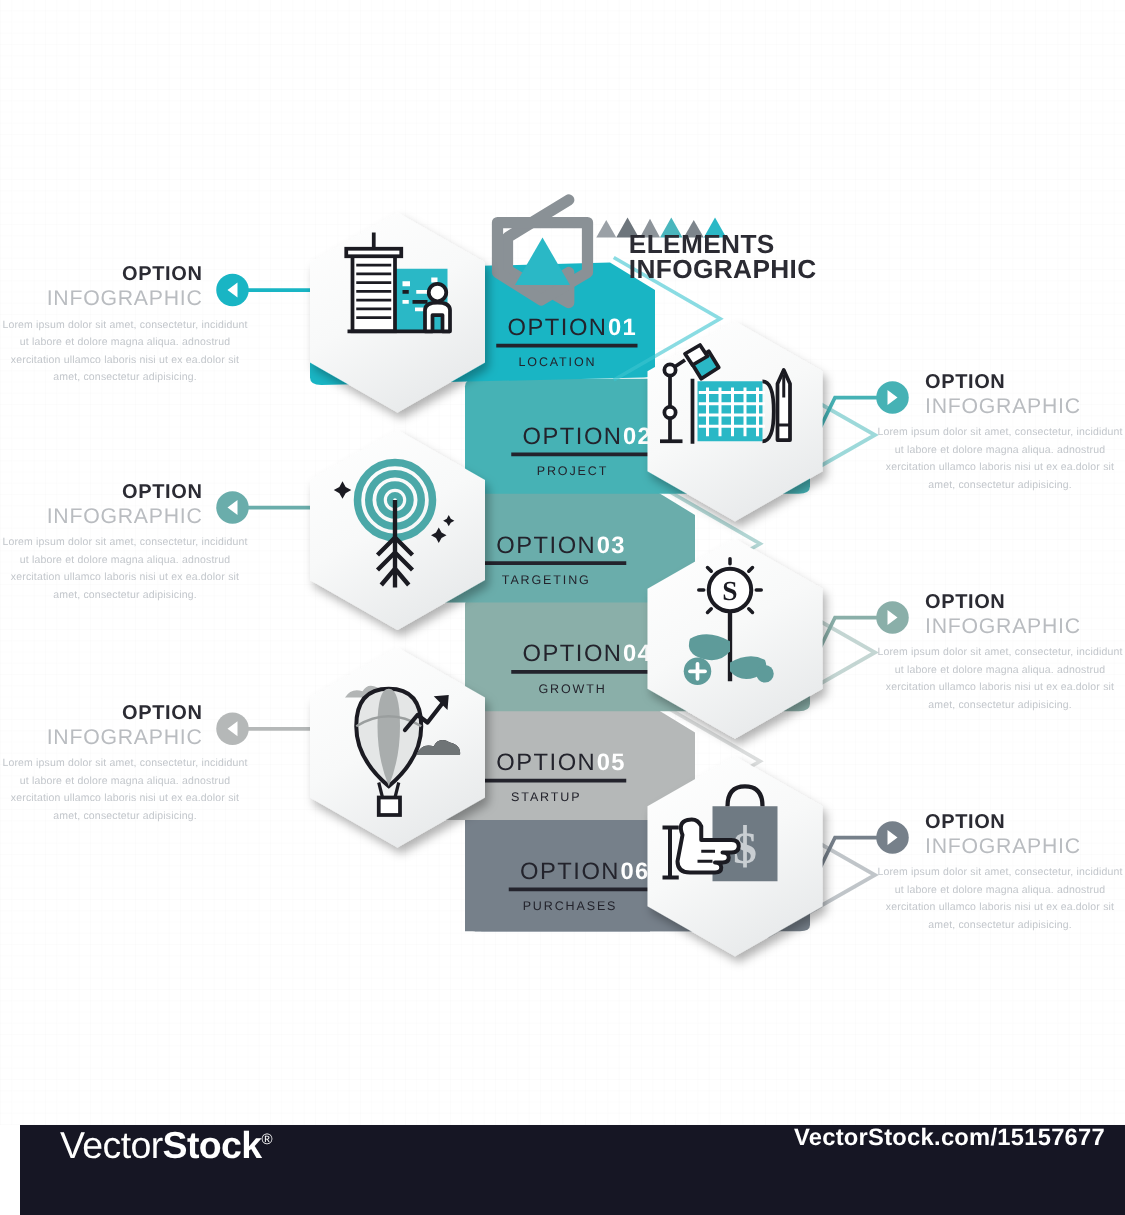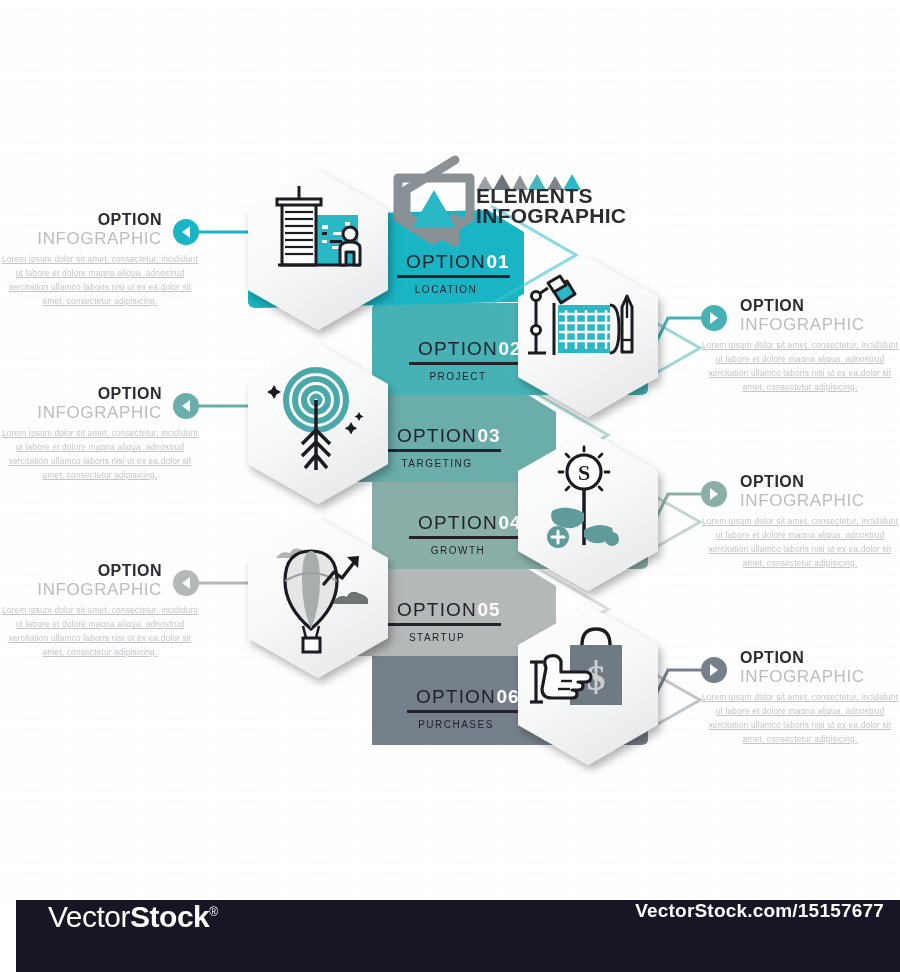--- a/index.html
+++ b/index.html
@@ -35,21 +35,20 @@
     font-size: 16px; font-weight: bold; letter-spacing: 0.5px;
     color: #2b2b33; line-height: 1.05;
   }
   .sb-info {
     font-size: 17px; color: #b9bcc0; letter-spacing: 0.6px;
     line-height: 1.15; margin-bottom: 5px;
   }
   .sb-body {
     font-size: 8.4px; color: #c2c6cb; line-height: 1.65;
     letter-spacing: 0.15px;
-    text-decoration: underline;
   }
   .side-left .sb-opt, .side-left .sb-info { padding-right: 38px; }
   .side-right .sb-opt, .side-right .sb-info { padding-left: 40px; }
   .side-left .sb-body { text-align: center; }
   .side-right .sb-body { text-align: center; }
 
   
   #watermark {
     position: absolute; left: 16px; bottom: 0;
     width: 900px; height: 72px;
@@ -57,21 +56,21 @@
     display: flex; align-items: flex-start;
     justify-content: space-between;
     padding: 0 32px;
   }
   .wm-logo { font-size: 30px; color: #ffffff; letter-spacing: -0.5px; font-weight: 300; }
   .wm-logo b { font-weight: bold; }
   .wm-logo sup { font-size: 12px; vertical-align: super; }
   .wm-url { font-size: 19px; color: #ffffff; letter-spacing: 0.2px; font-weight: bold; }
 
   
-  .logo-text { position: absolute; left: 476px; top: 186px; }
+  .logo-text { position: absolute; left: 476px; top: 186px; padding-left: 27px; }
   .logo-el {
     font-size: 21px; font-weight: bold; color: #2b2b33;
     letter-spacing: 0.3px; line-height: 0.96;
   }
   .logo-inf {
     font-size: 21px; font-weight: bold; color: #2b2b33;
     letter-spacing: 0.3px; line-height: 0.96;
   }
 </style>
 </head>

